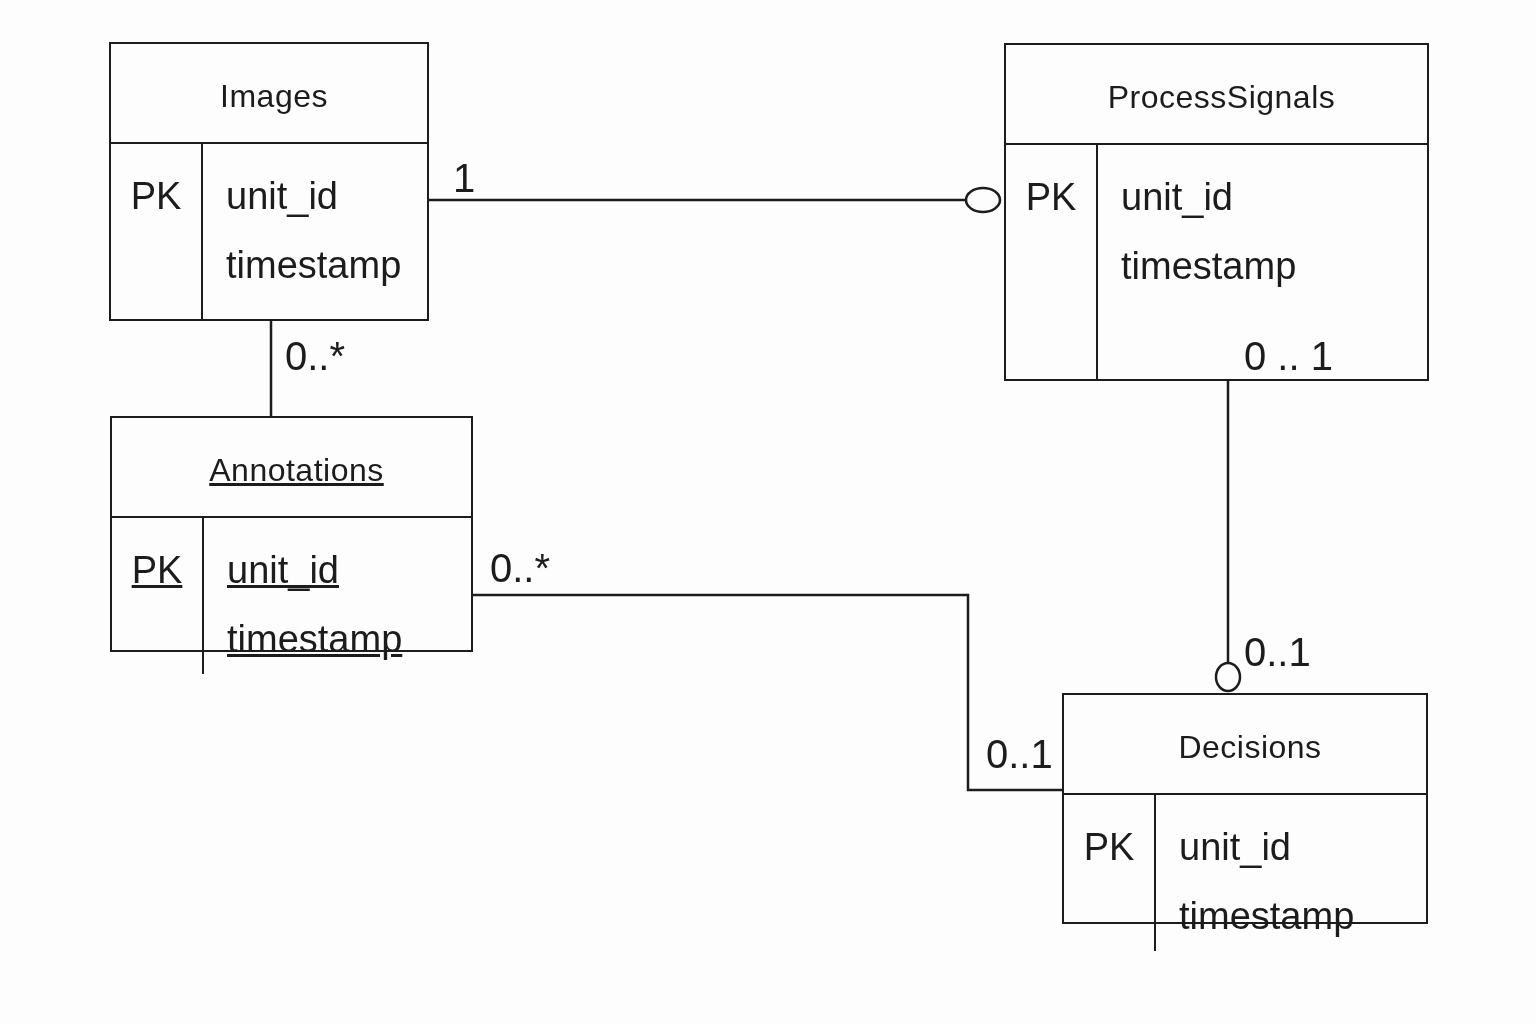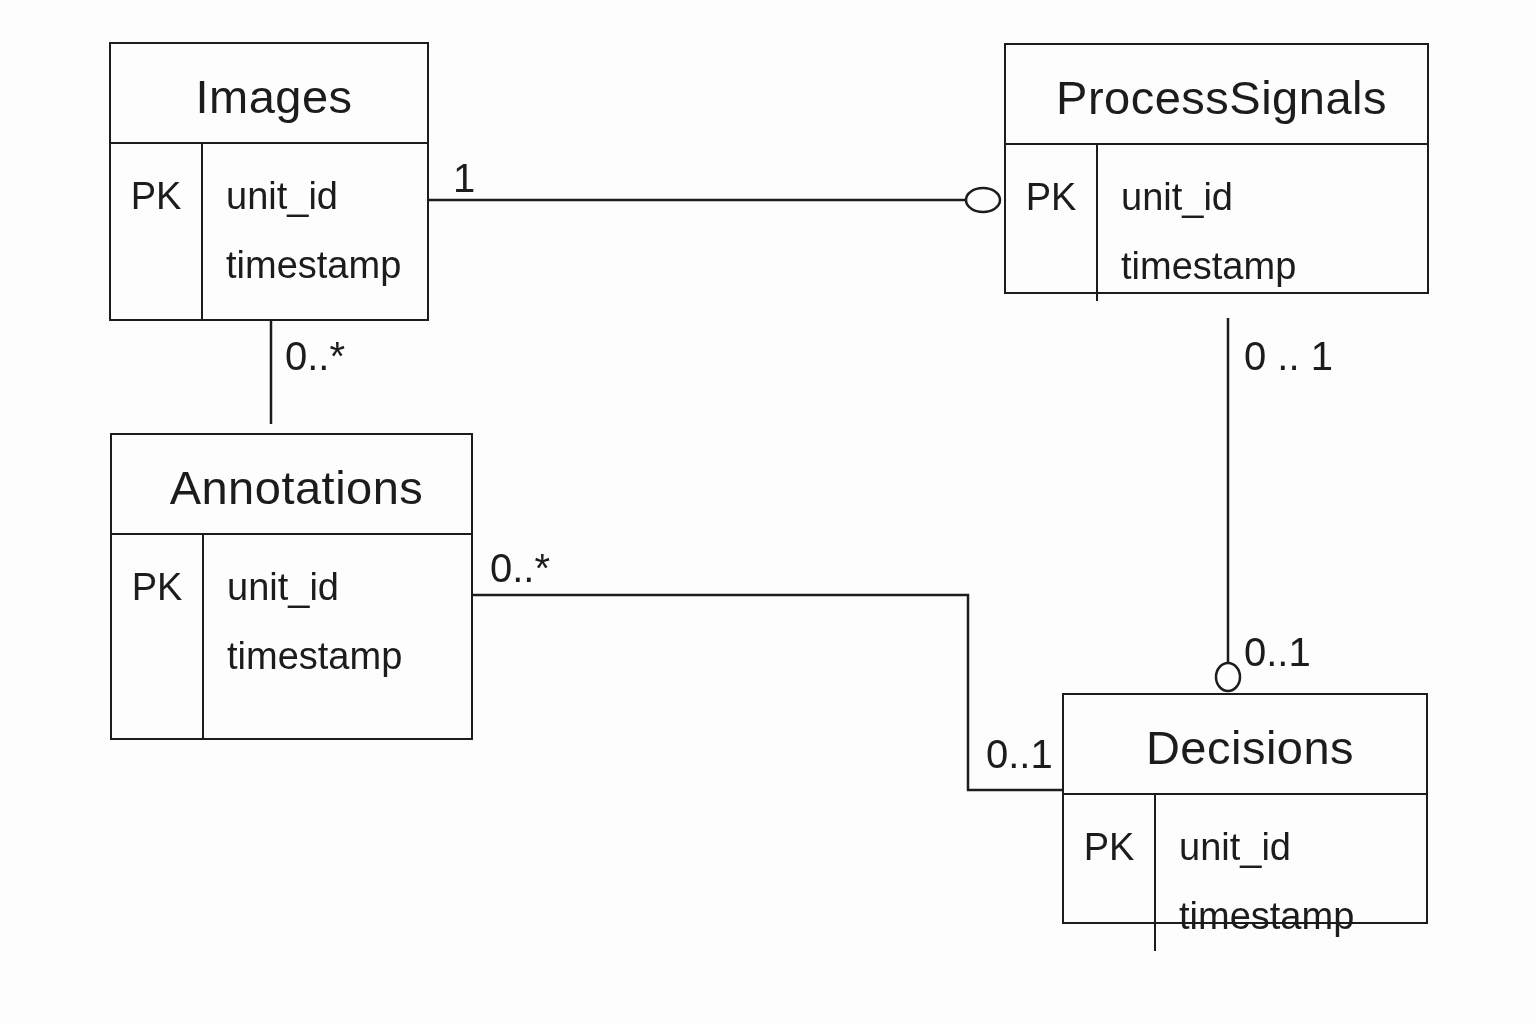--- a/index.html
+++ b/index.html
@@ -40,21 +40,21 @@
   }
   .entity-title {
     height: 100px;
     flex: 0 0 auto;
     border-bottom: 2.5px solid var(--line-color, #1a1a1a);
     display: flex;
     align-items: center;
     justify-content: center;
     padding-top: 6px;
     box-sizing: border-box;
-    font-size: 47px;
+    font-size: 32px;
     letter-spacing: 0.5px;
     padding-left: 10px;
   }
   .entity-body {
     flex: 1 1 auto;
     display: flex;
     align-items: stretch;
   }
   .entity-pk {
     flex: 0 0 92px;
@@ -103,32 +103,32 @@
     <div class="entity-title">Images</div>
     <div class="entity-body">
       <div class="entity-pk">PK</div>
       <div class="entity-fields">
         <div class="entity-field">unit_id</div>
         <div class="entity-field">timestamp</div>
       </div>
     </div>
   </div>
 
-  <div class="entity" style="left:1004px; top:43px; width:425px; height:251px;">
+  <div class="entity" style="left:1004px; top:43px; width:425px; height:338px;">
     <div class="entity-title">ProcessSignals</div>
     <div class="entity-body">
       <div class="entity-pk">PK</div>
       <div class="entity-fields">
         <div class="entity-field">unit_id</div>
         <div class="entity-field">timestamp</div>
       </div>
     </div>
   </div>
 
-  <div class="entity" style="left:110px; top:433px; width:363px; height:307px;">
+  <div class="entity" style="left:110px; top:416px; width:363px; height:236px;text-decoration:underline;">
     <div class="entity-title">Annotations</div>
     <div class="entity-body">
       <div class="entity-pk">PK</div>
       <div class="entity-fields">
         <div class="entity-field">unit_id</div>
         <div class="entity-field">timestamp</div>
       </div>
     </div>
   </div>
 

